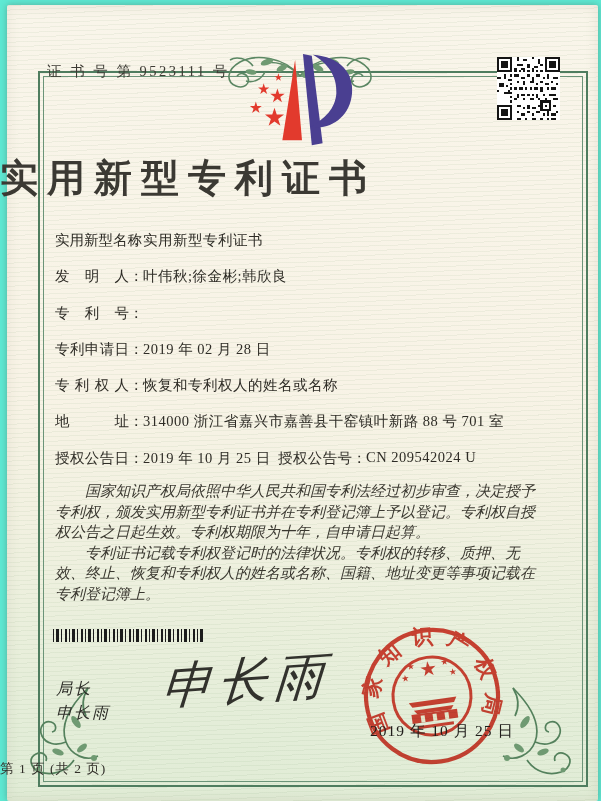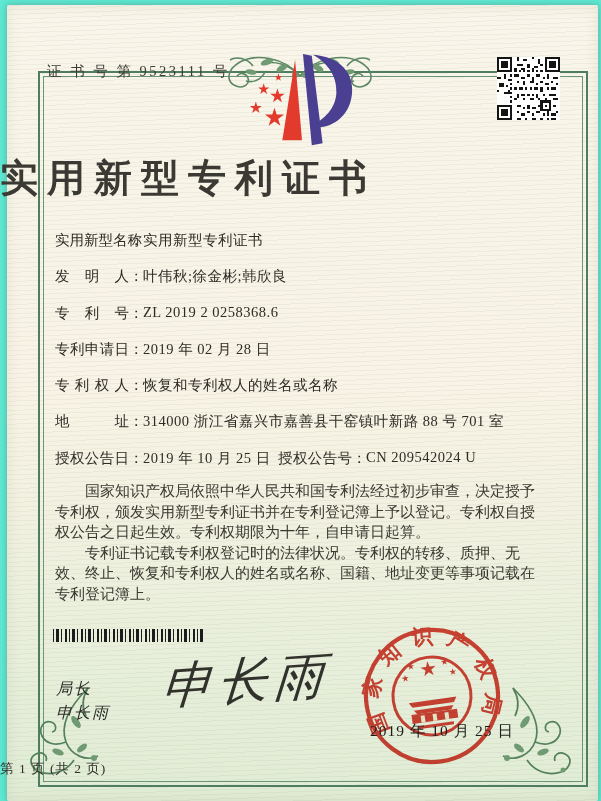--- a/index.html
+++ b/index.html
@@ -20,21 +20,21 @@
   .qr{position:absolute;left:497px;top:57px;width:63px;height:63px;}
   .title{position:absolute;left:0;top:153px;width:601px;text-align:left;
          font-size:38px;font-weight:700;letter-spacing:9px;color:#3b3933;}
   .fields{position:absolute;left:55px;top:231px;width:500px;font-size:14.5px;color:#2e2c26;}
   .row{height:36.3px;display:flex;align-items:flex-start;white-space:nowrap;position:relative;}
   .flabel{display:inline-block;width:74px;text-align:justify;text-align-last:justify;}
   .colon{display:inline-block;width:14px;}
   .fvalue{letter-spacing:.5px;}
   .pair2{position:absolute;left:223px;top:0;display:flex;}
   .paras{position:absolute;left:55px;top:481px;width:494px;font-size:15px;line-height:20.6px;
-         color:#3a3830;}
+         color:#3a3830;font-style:italic;}
   .paras p{margin:0;text-indent:30px;}
   .barcode{position:absolute;left:53px;top:629px;width:152px;height:13px;
      background:repeating-linear-gradient(90deg,#1c1c1c 0 1.5px,transparent 1.5px 3.5px,
        #1c1c1c 3.5px 6.5px,transparent 6.5px 8px,#1c1c1c 8px 9px,transparent 9px 12.5px,
        #1c1c1c 12.5px 14px,transparent 14px 16px);}
   .signer{position:absolute;left:56px;top:677px;font-family:"Liberation Sans","DejaVu Sans",sans-serif;
           font-size:16px;letter-spacing:2px;color:#2c2c27;line-height:24px;font-style:italic;}
   .signature{position:absolute;left:162px;top:648px;font-size:50px;font-style:italic;
              letter-spacing:6px;color:#32322d;transform:rotate(-4deg) skewX(-8deg);font-weight:400;}
   .seal{position:absolute;left:352px;top:616px;width:160px;height:160px;
@@ -152,21 +152,20 @@
           <span class="fvalue">实用新型专利证书</span>
       </div>
       <div class="row">
         <span class="flabel">发明人</span>
           <span class="colon">：</span>
           <span class="fvalue">叶伟秋;徐金彬;韩欣良</span>
       </div>
       <div class="row">
         <span class="flabel">专利号</span>
           <span class="colon">：</span>
-          <span class="fvalue">ZL 2019 2 0258368.6</span>
       </div>
       <div class="row">
         <span class="flabel">专利申请日</span>
           <span class="colon">：</span>
           <span class="fvalue">2019 年 02 月 28 日</span>
       </div>
       <div class="row">
         <span class="flabel">专利权人</span>
           <span class="colon">：</span>
           <span class="fvalue">恢复和专利权人的姓名或名称</span>

